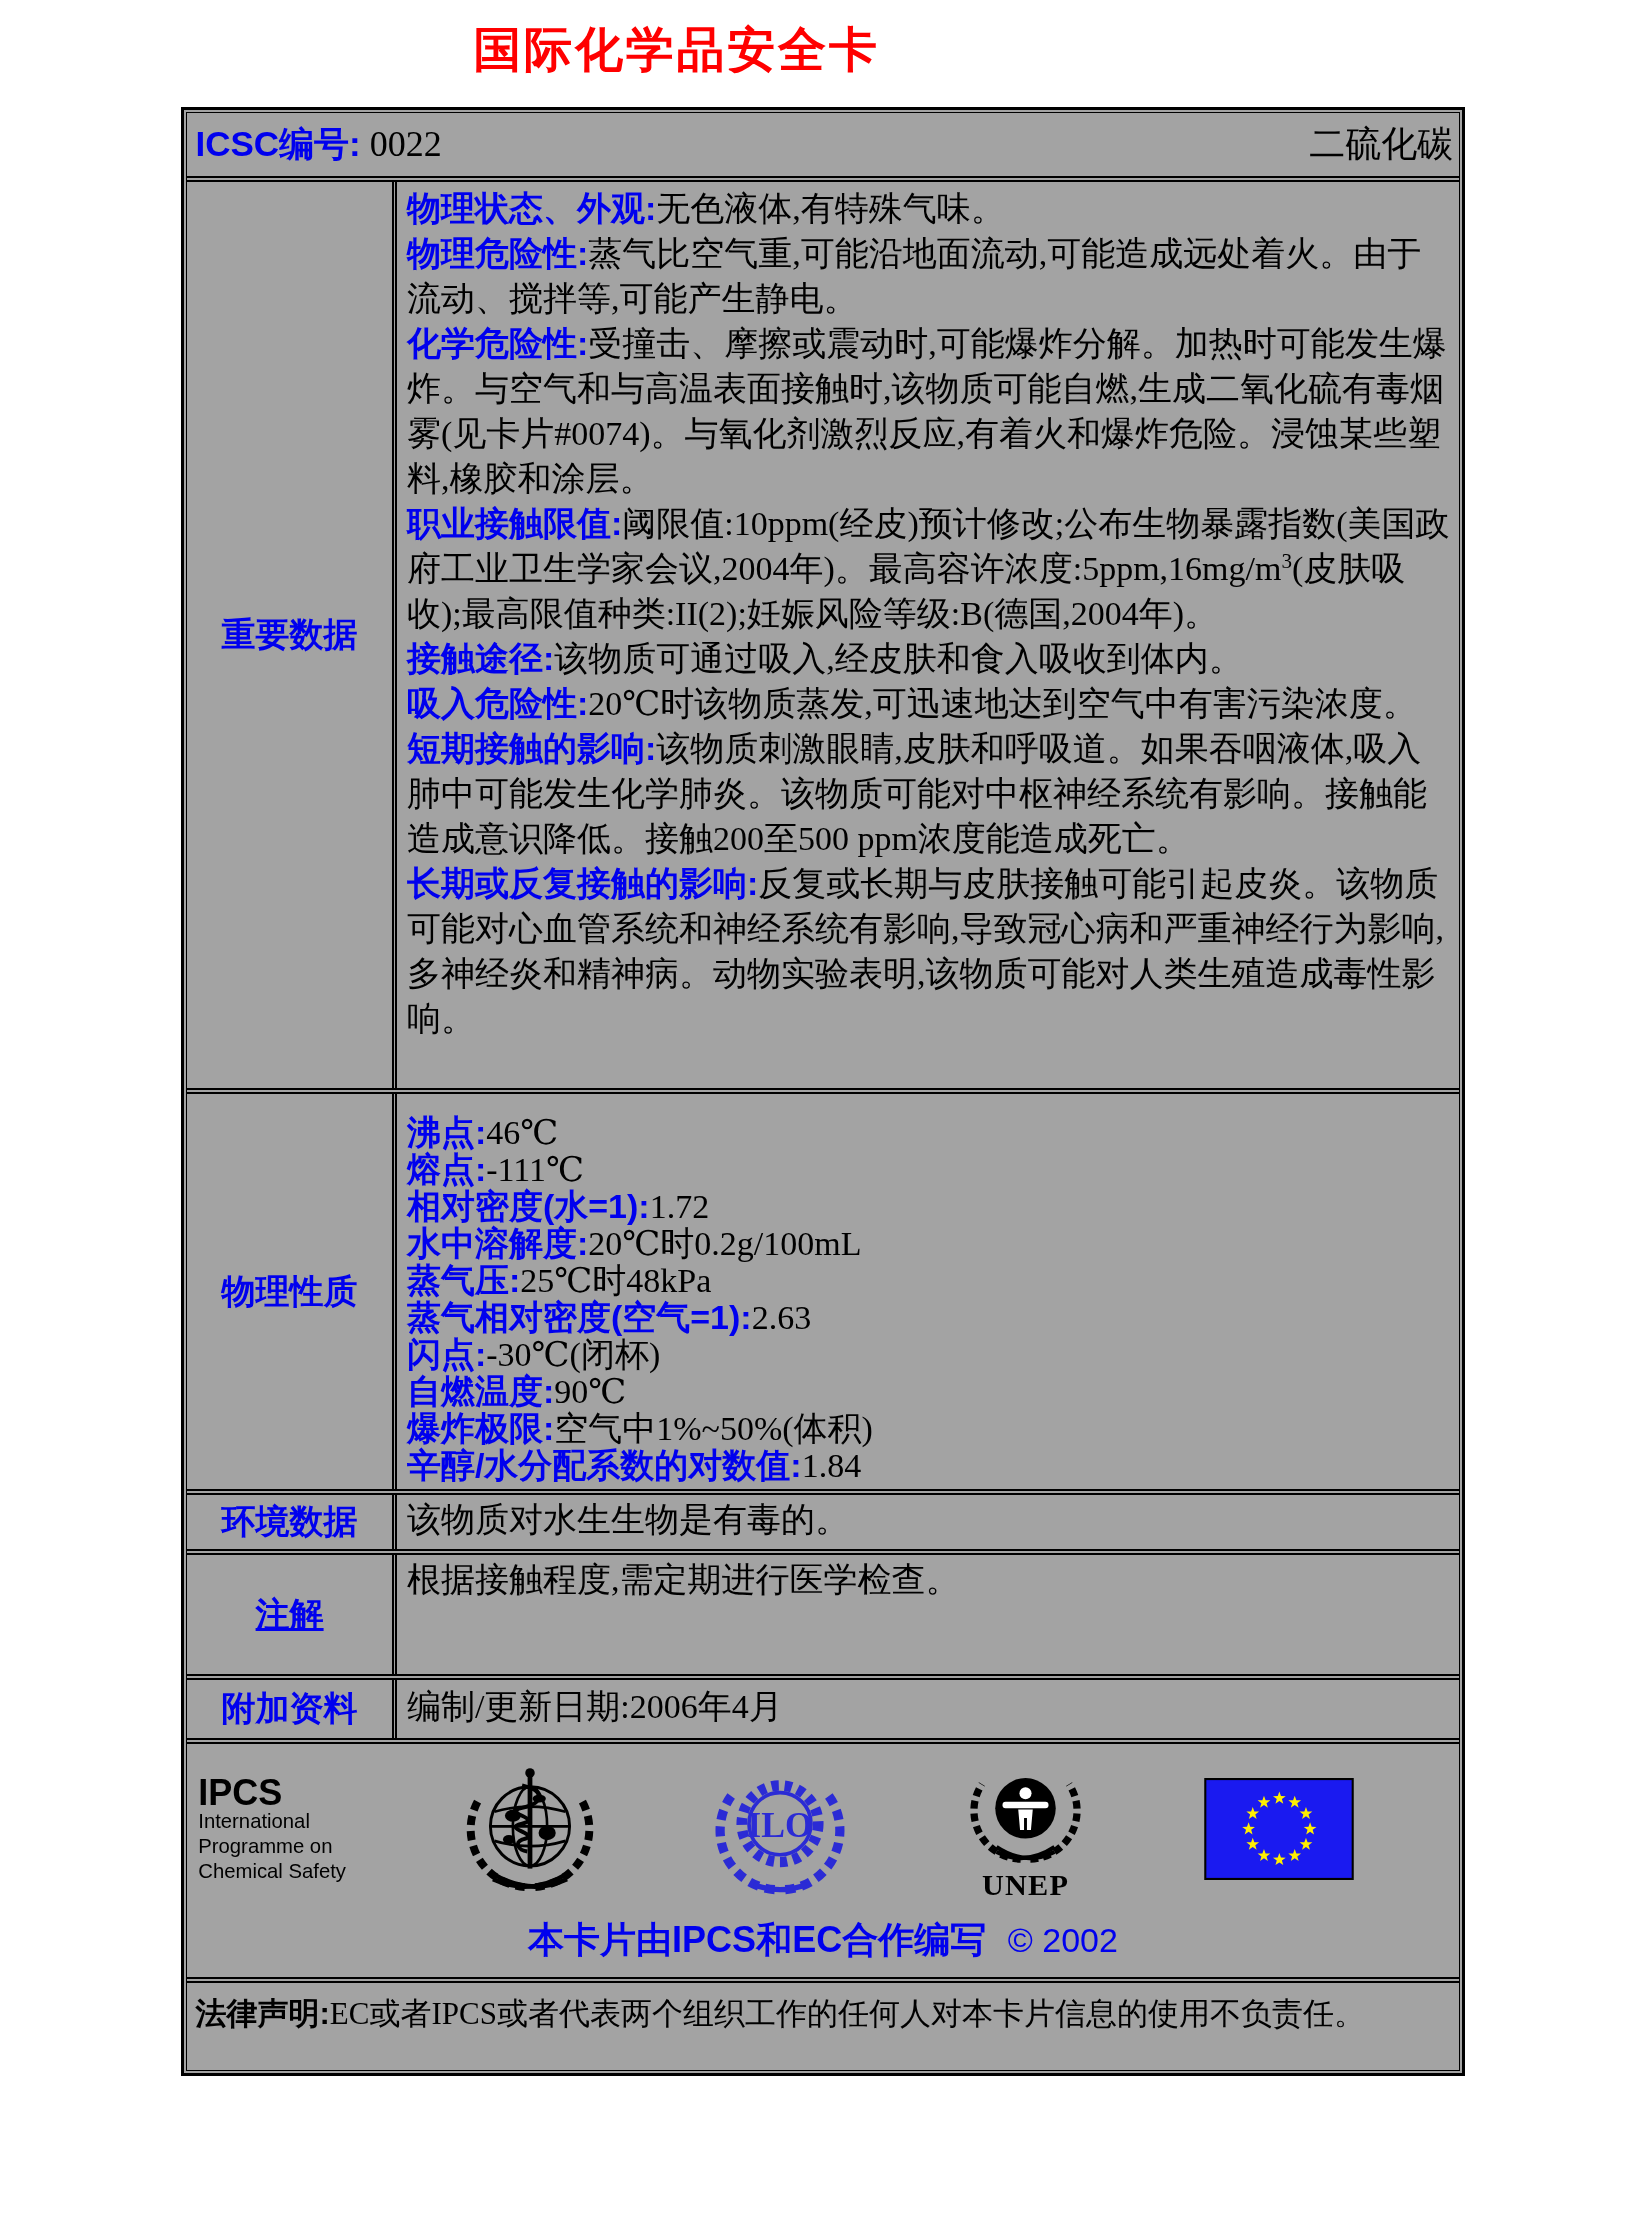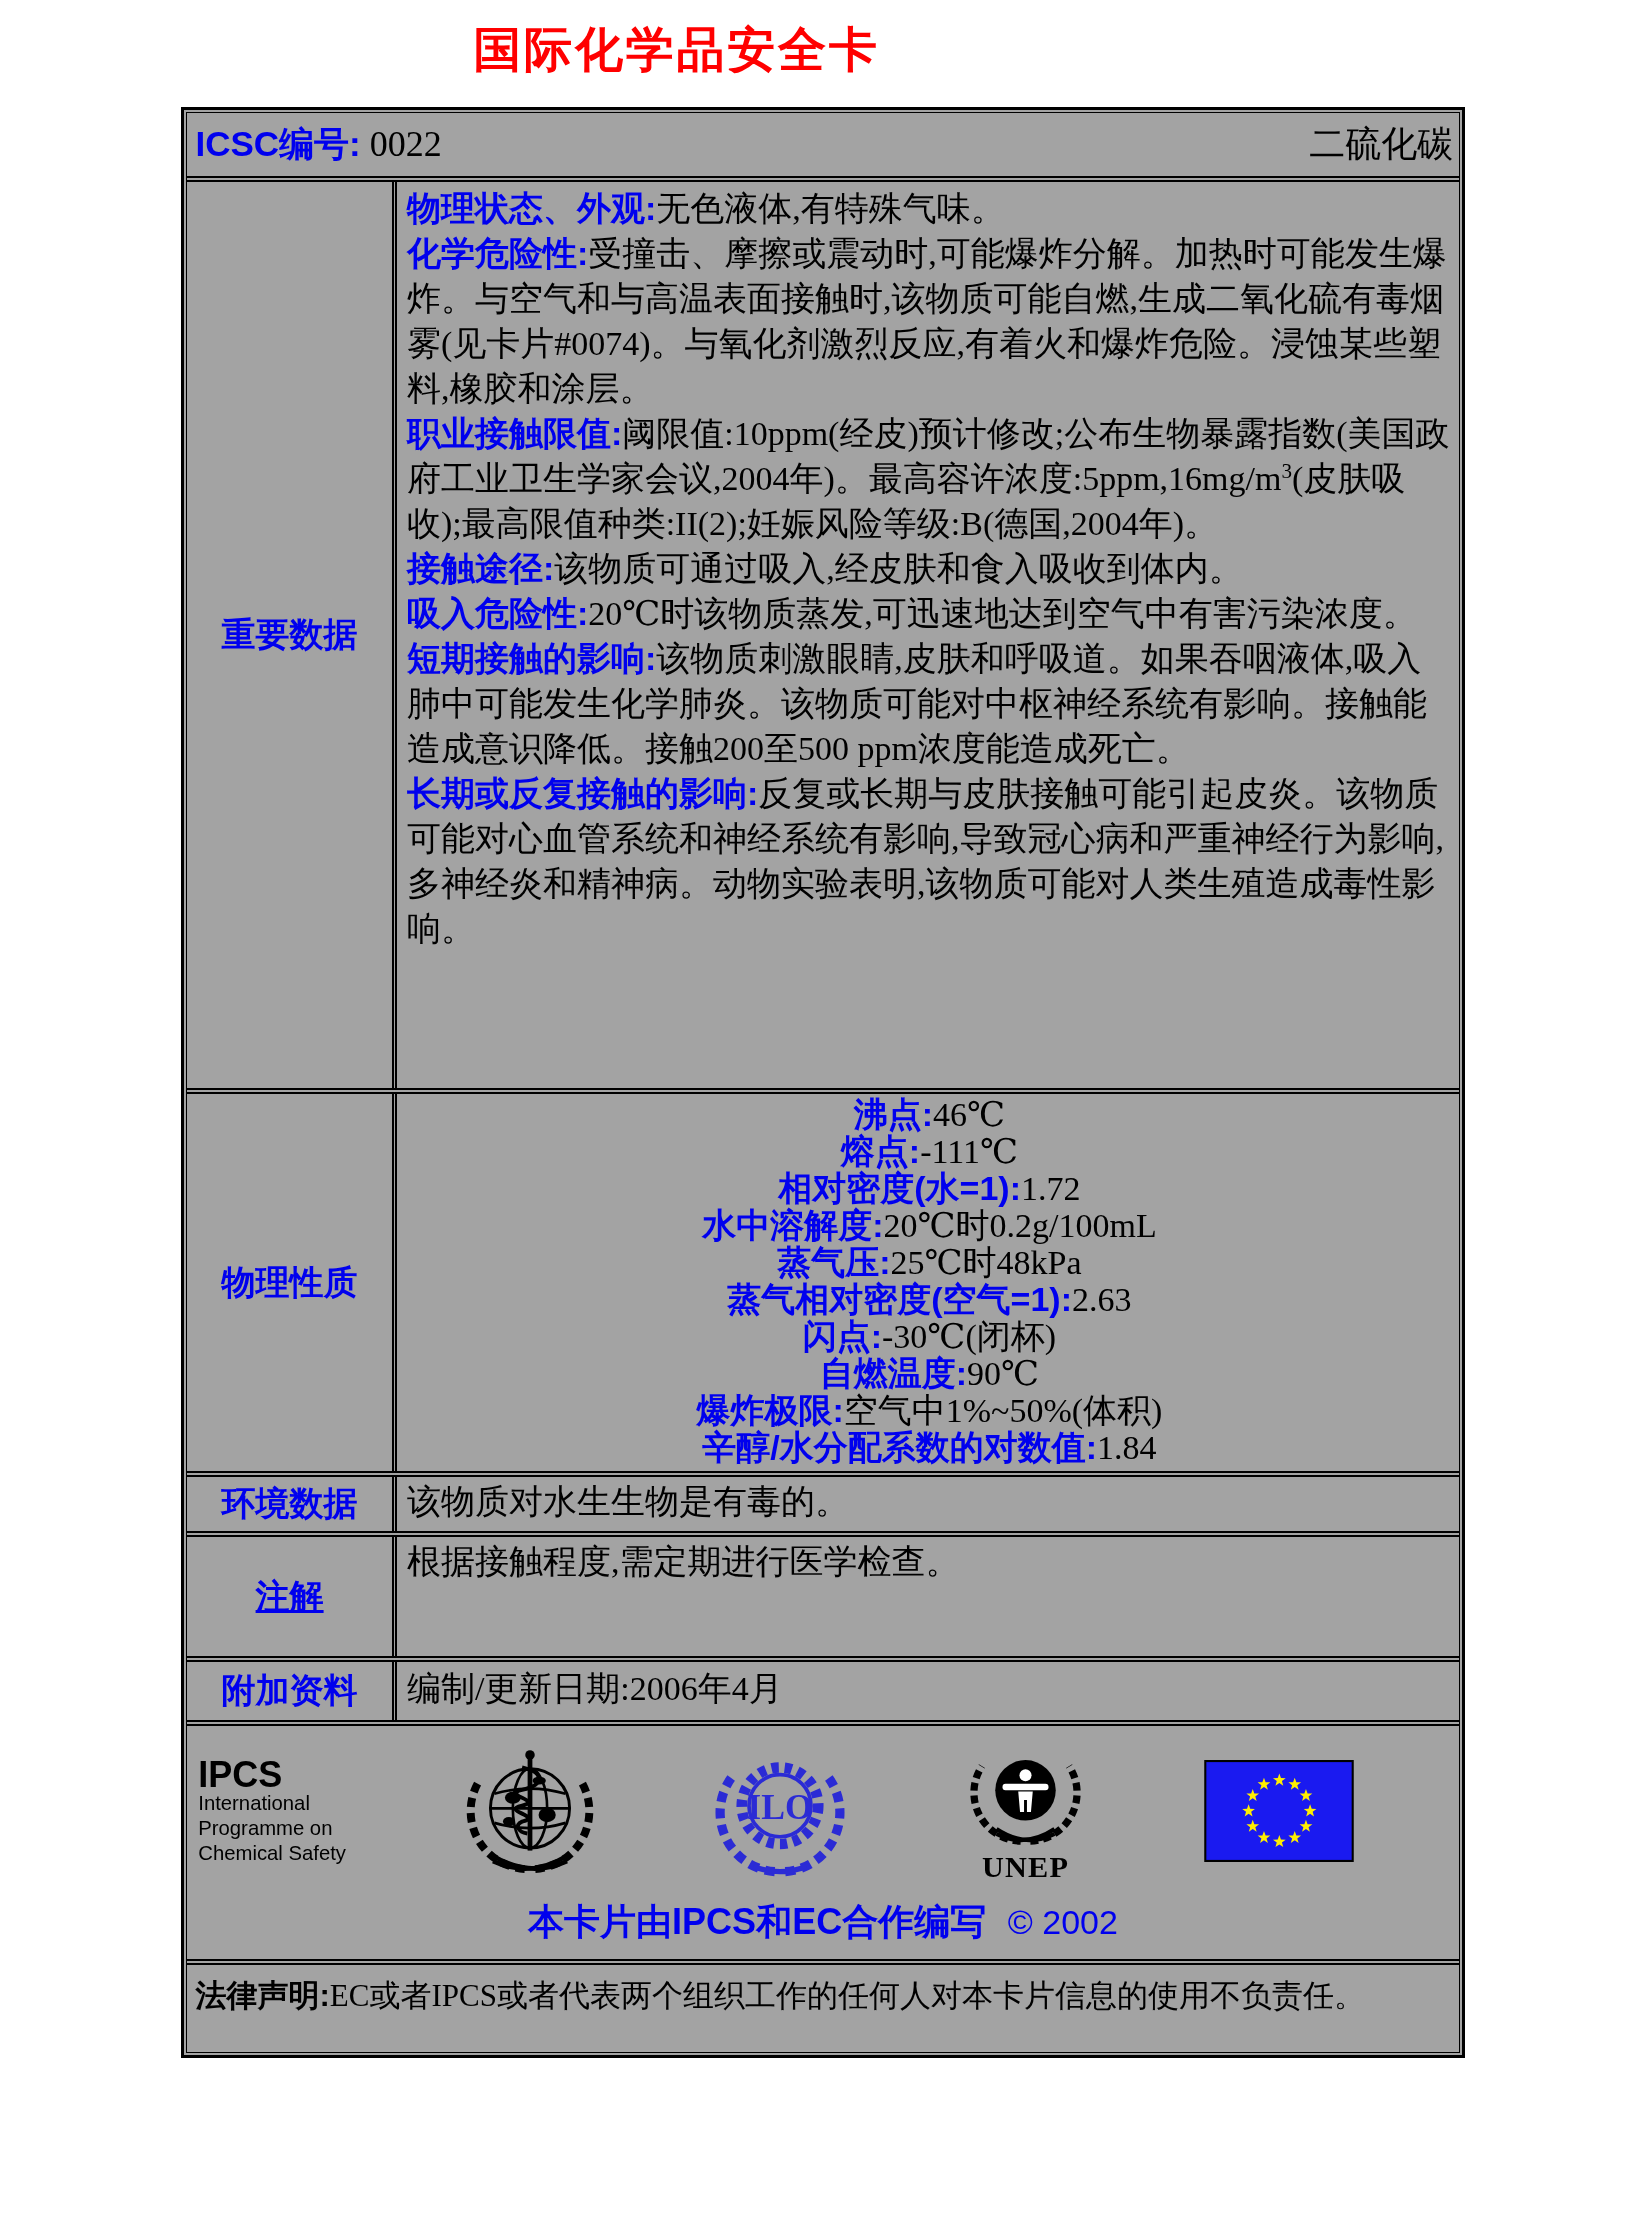--- a/index.html
+++ b/index.html
@@ -27,21 +27,21 @@
   .blabel{color:#0000EE;font-weight:bold;
           font-family:"Liberation Sans","DejaVu Sans",sans-serif;}
   .para{margin:0;}
   sup{font-size:0.62em;line-height:0;}
 
   #row-icsc{min-height:63px;display:flex;justify-content:space-between;
             align-items:center;padding:0 5.6px 0 8.4px;font-size:36px;}
   #row-icsc .blabel{font-size:35px;}
 
   #row-important .content-col{min-height:898px;}
-  #row-physical .content-col{line-height:37px;padding-top:2px;min-height:361px;text-align:center;}
+  #row-physical .content-col{line-height:37px;padding-top:20px;min-height:361px;}
   #row-env .content-col{min-height:46px;line-height:42px;}
   #row-notes .content-col{min-height:111px;line-height:42px;}
   #row-notes .label-col{padding-top:0;text-decoration:underline;}
   #row-addl .content-col{min-height:49px;line-height:43px;}
 
   #row-logos{display:block;}
   #logo-strip{display:flex;align-items:center;justify-content:space-between;
               padding:11.2px 105px 0 11.2px;}
   #ipcs-block{font-family:"Liberation Sans","DejaVu Sans",sans-serif;}
   #ipcs-title{font-weight:bold;font-size:36px;line-height:32px;}
@@ -71,20 +71,21 @@
         <span class="blabel">ICSC编号:</span>
         <span class="serif">0022</span>
       </div>
       <div>二硫化碳</div>
     </div>
 
     <div class="row" id="row-important">
       <div class="label-col">重要数据</div>
       <div class="content-col">
         <p class="para"><span class="blabel">物理状态、外观:</span><span>无色液体,有特殊气味。</span></p>
+        <p class="para"><span class="blabel">物理危险性:</span><span>蒸气比空气重,可能沿地面流动,可能造成远处着火。由于流动、搅拌等,可能产生静电。</span></p>
         <p class="para"><span class="blabel">化学危险性:</span><span>受撞击、摩擦或震动时,可能爆炸分解。加热时可能发生爆炸。与空气和与高温表面接触时,该物质可能自燃,生成二氧化硫有毒烟雾(见卡片#0074)。与氧化剂激烈反应,有着火和爆炸危险。浸蚀某些塑料,橡胶和涂层。</span></p>
         <p class="para"><span class="blabel">职业接触限值:</span><span>阈限值:10ppm(经皮)预计修改;公布生物暴露指数(美国政府工业卫生学家会议,2004年)。最高容许浓度:5ppm,16mg/m</span><sup>3</sup><span>(皮肤吸收);最高限值种类:II(2);妊娠风险等级:B(德国,2004年)。</span></p>
         <p class="para"><span class="blabel">接触途径:</span><span>该物质可通过吸入,经皮肤和食入吸收到体内。</span></p>
         <p class="para"><span class="blabel">吸入危险性:</span><span>20℃时该物质蒸发,可迅速地达到空气中有害污染浓度。</span></p>
         <p class="para"><span class="blabel">短期接触的影响:</span><span>该物质刺激眼睛,皮肤和呼吸道。如果吞咽液体,吸入肺中可能发生化学肺炎。该物质可能对中枢神经系统有影响。接触能造成意识降低。接触200至500 ppm浓度能造成死亡。</span></p>
         <p class="para"><span class="blabel">长期或反复接触的影响:</span><span>反复或长期与皮肤接触可能引起皮炎。该物质可能对心血管系统和神经系统有影响,导致冠心病和严重神经行为影响,多神经炎和精神病。动物实验表明,该物质可能对人类生殖造成毒性影响。</span></p>
       </div>
     </div>
 
     <div class="row" id="row-physical">

